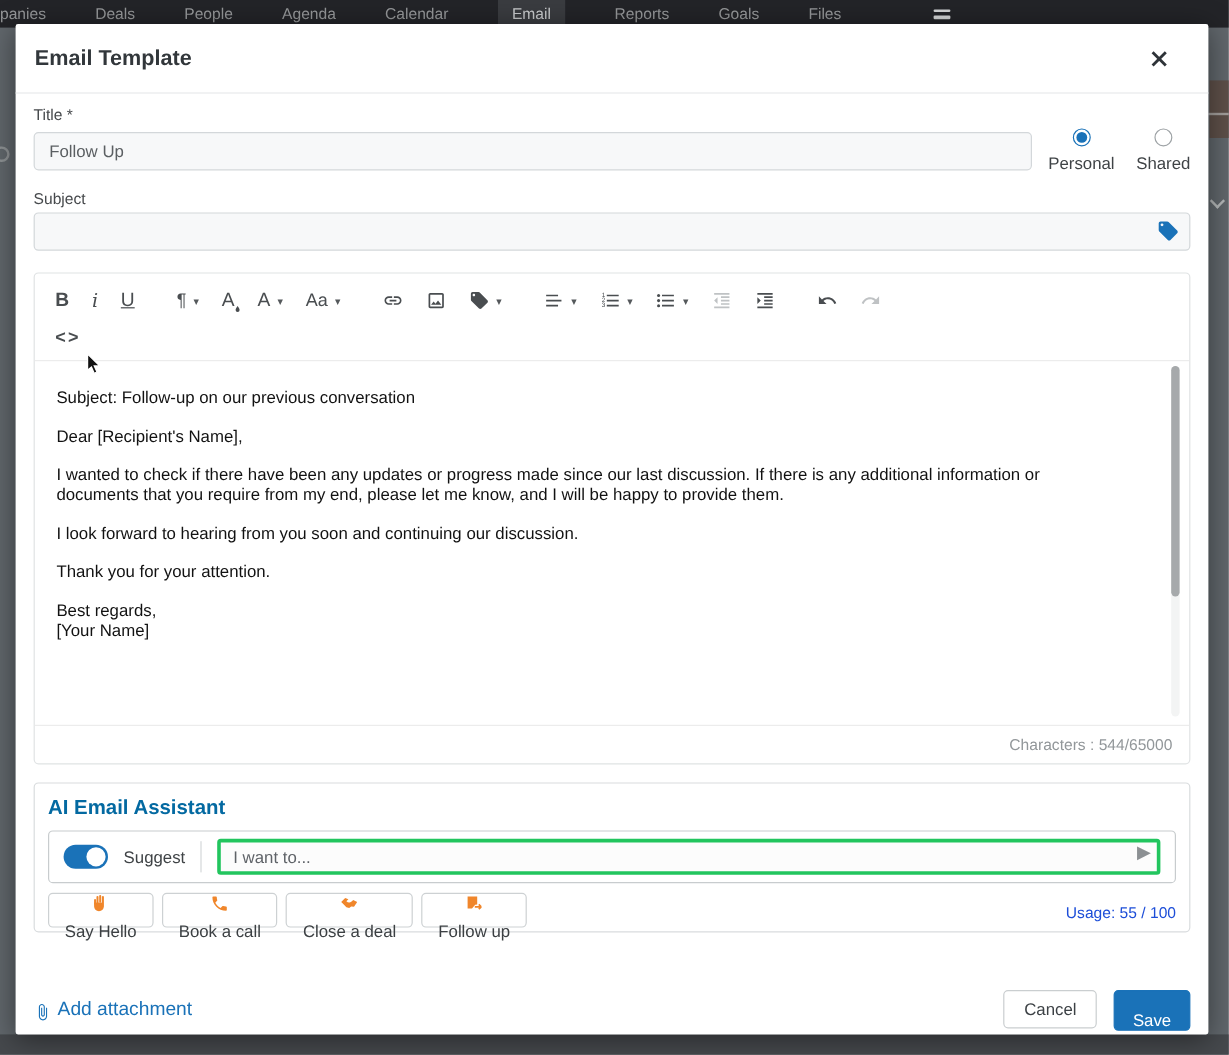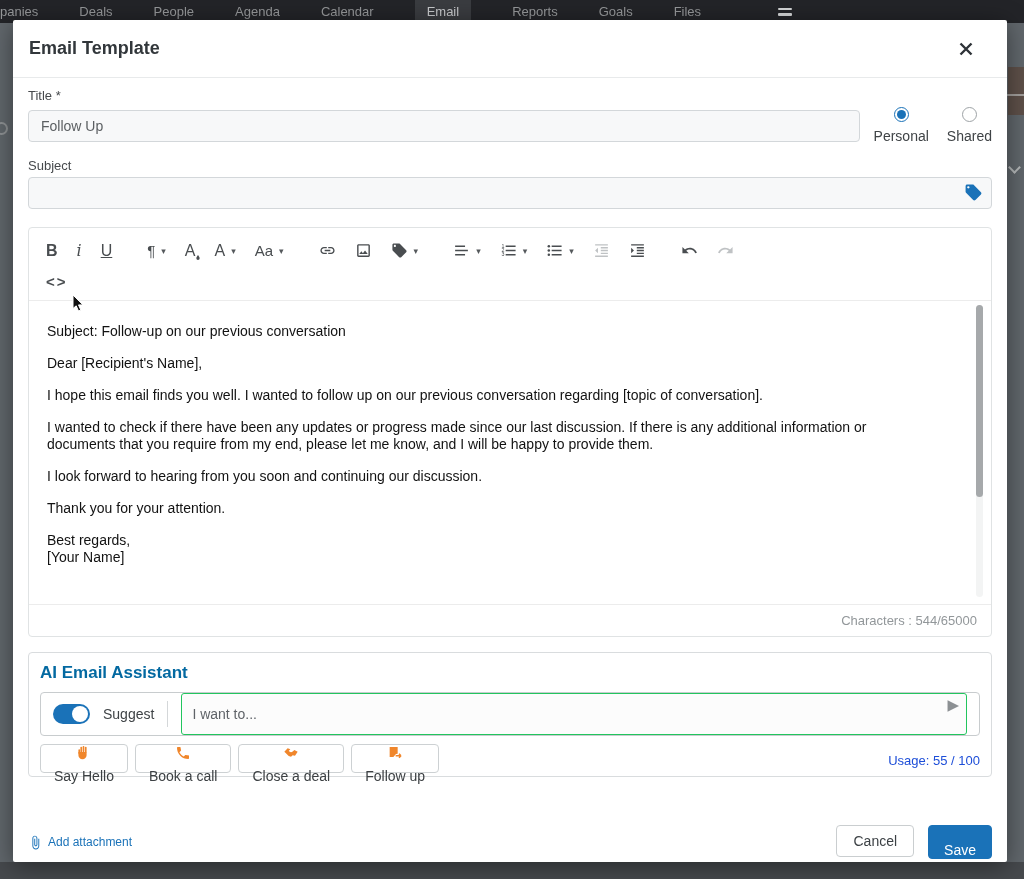--- a/index.html
+++ b/index.html
@@ -106,39 +106,39 @@
   .suggest-row {
     margin-top:9px; height:44px; border:1px solid #c8ccce; border-radius:4px;
     display:flex; align-items:center; padding:0 12px;
   }
   .toggle { width:37px; height:20px; border-radius:10px; background:#1a72b8; position:relative; border:none; cursor:pointer; flex:none; }
   .toggle::after { content:''; position:absolute; right:2px; top:2px; width:16px; height:16px; border-radius:50%; background:#fff; }
   .suggest-label { margin:0 13px; font-size:14px; color:#3f4346; }
   .vsep { width:1px; height:26px; background:#d4d7d9; margin-right:13px; }
   .prompt-wrap { flex:1; position:relative; }
   .prompt-input {
-    width:100%; height:42px; border:1px solid #22c55e; border-radius:3px; background:#fcfcfc;
+    width:100%; height:30px; border:3px solid #22c55e; border-radius:3px; background:#fcfcfc;
     padding:0 40px 0 10px; font-size:14px; color:#3c4043; outline:none;
     font-family:"Liberation Sans", sans-serif;
   }
   .prompt-input::placeholder { color:#5f6368; opacity:1; }
   .send-btn { position:absolute; right:8px; top:4px; background:none; border:none; cursor:pointer; color:#8c9093; font-size:15px; line-height:1; }
   .actions-row { margin-top:8px; display:flex; justify-content:space-between; align-items:flex-start; }
   .qa-list { display:flex; gap:7px; }
   .qa-btn {
     display:inline-flex; align-items:center; gap:7px; height:29px; padding:0 13px;
     background:#fff; border:1px solid #cdd1d3; border-radius:4px; font-size:14px; color:#3c4043;
     cursor:pointer; font-family:"Liberation Sans", sans-serif; white-space:nowrap;flex-direction:column;
   }
   .qa-btn svg { width:16px; height:16px; fill:#f0862b; flex:none; }
   .usage { font-size:13px; color:#1d4ed8; margin-top:9px; }
 
   
   .modal-footer { display:flex; justify-content:space-between; align-items:center; margin-top:48px; }
-  .link-attach { display:inline-flex; align-items:flex-start; gap:5px; color:#1a72b8; font-size:12px; text-decoration:none; cursor:pointer; }
+  .link-attach { display:inline-flex; align-items:flex-end; gap:5px; color:#1a72b8; font-size:16px; text-decoration:none; cursor:pointer; }
   .link-attach svg { width:15px; height:15px; fill:#1a72b8; }
   .footer-btns { display:flex; gap:14px; }
   .btn { height:32px; border-radius:4px; font-size:14px; cursor:pointer; font-family:"Liberation Sans", sans-serif; }
   .btn-cancel { padding:0 16px; background:#fff; border:1px solid #caced0; color:#3c4145; }
   .btn-save { padding:16px 15px; background:#1a72b8; border:1px solid #1a72b8; color:#fff; }
 
   .mouse-cursor { position:absolute; left:72px; top:294px; z-index:5; pointer-events:none; }
 </style>
 </head>
 <body>
@@ -317,21 +317,20 @@
         <button class="tb-btn">
           <span class="glyph g-code-view">&lt;&gt;</span>
         </button>
       </div>
     <div class="editor-content">
       <div class="scroll-track">
         <div class="scroll-thumb"></div>
       </div>
     <p>Subject: Follow-up on our previous conversation</p>
         <p>Dear [Recipient's Name],</p>
-        <p>I hope this email finds you well. I wanted to follow up on our previous conversation regarding [topic of conversation].</p>
         <p>I wanted to check if there have been any updates or progress made since our last discussion. If there is any additional information or documents that you require from my end, please let me know, and I will be happy to provide them.</p>
         <p>I look forward to hearing from you soon and continuing our discussion.</p>
         <p>Thank you for your attention.</p>
         <p>Best regards,
 [Your Name]</p>
       </div>
     <div class="editor-footer">
       <span>Characters : 544/65000</span>
     </div>
   </div>

